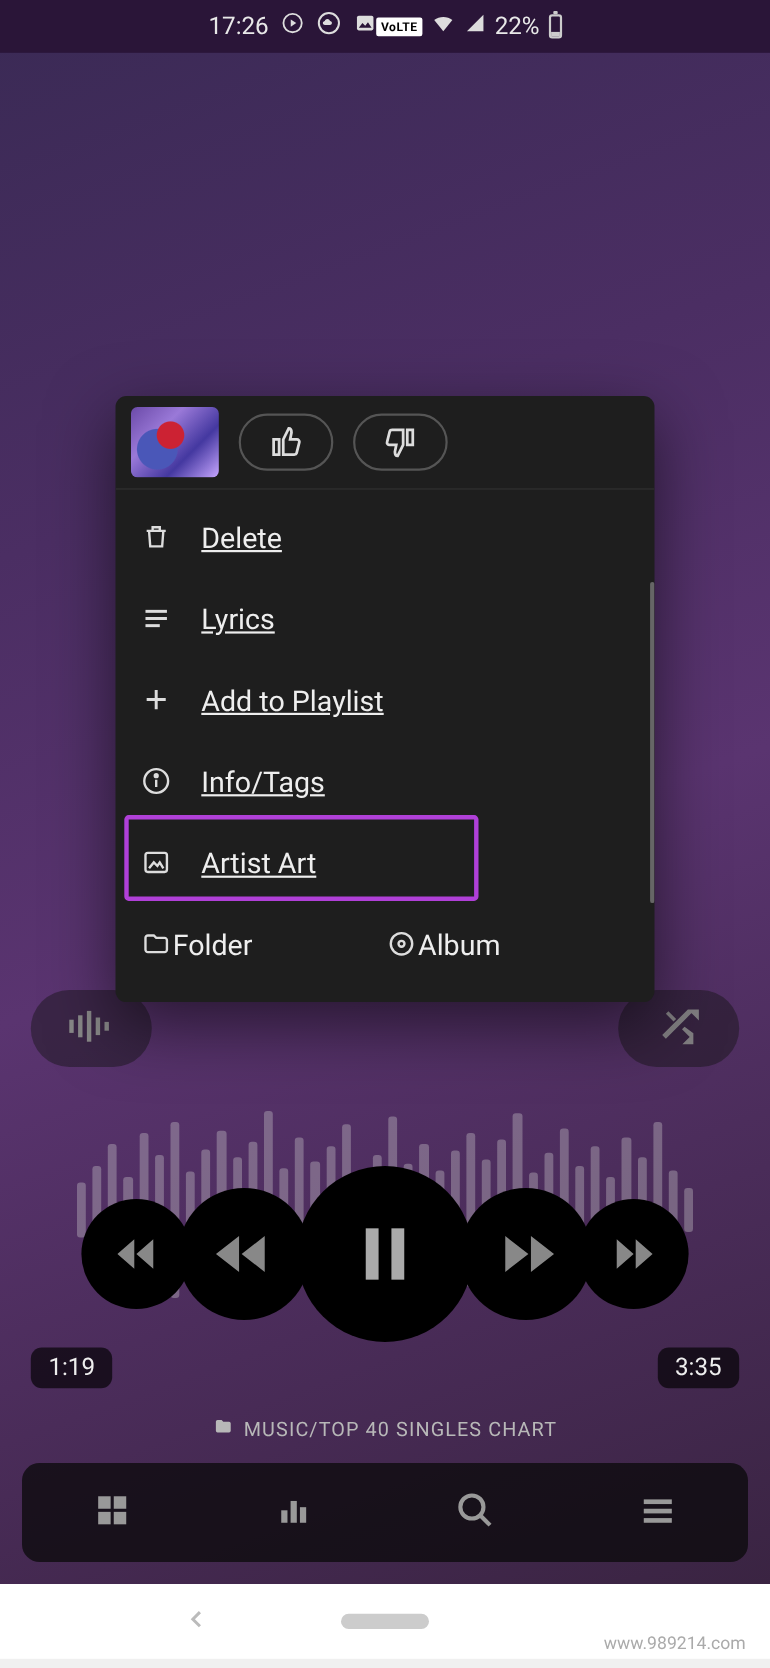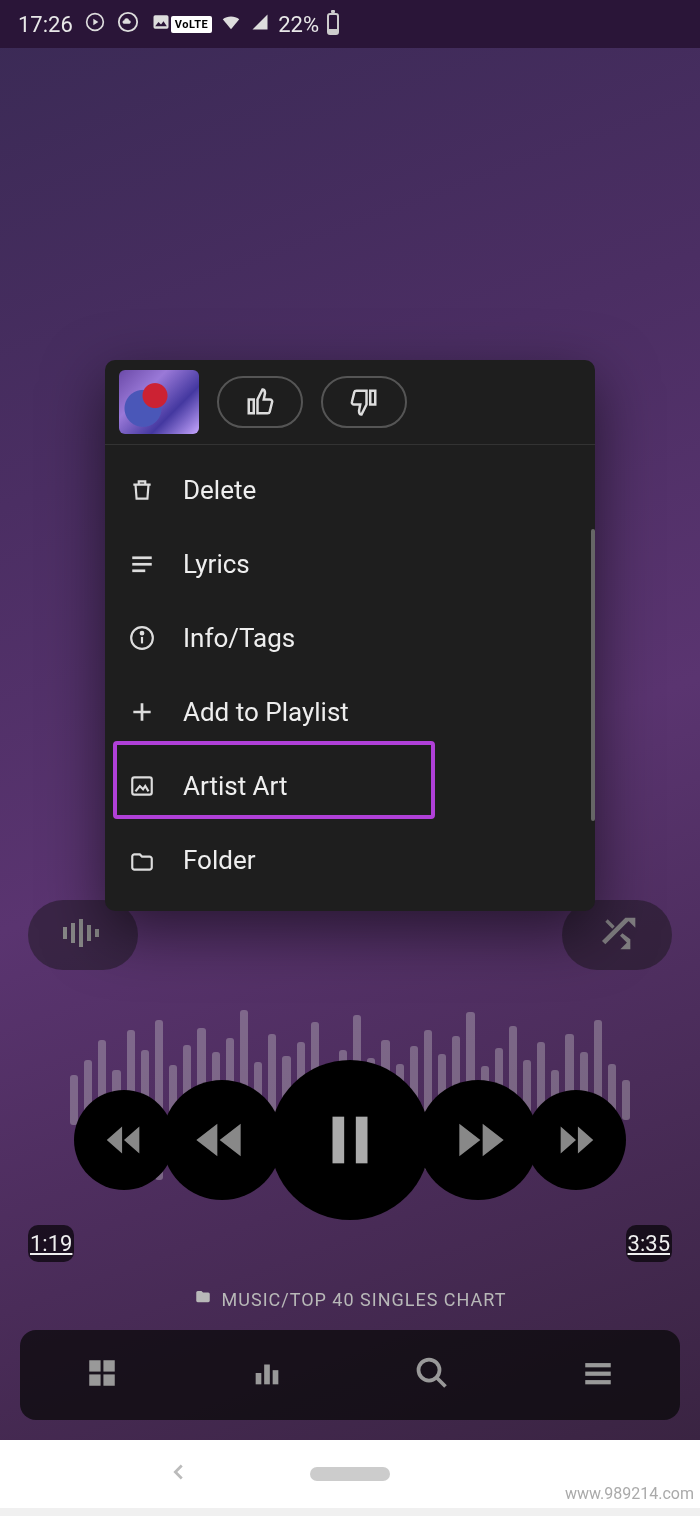--- a/index.html
+++ b/index.html
@@ -17,21 +17,21 @@
     height: 1440px;
     background: linear-gradient(160deg, #3a2a55 0%, #4b2e63 30%, #5a3470 55%, #3a2442 100%);
     overflow: hidden;
   }
   
   .status-bar {
     height: 48px;
     background: #2a1538;
     display: flex;
     align-items: center;
-    justify-content: flex-start;
+    justify-content: center;
     padding: 0 18px;
     color: #e8e8e8;
     font-size: 22px;
   }
   .status-left, .status-right { display: flex; align-items: center; gap: 12px; }
   .status-right { gap: 8px; }
   .volte-badge {
     background: #fff; color: #000; font-size: 11px; font-weight: 700;
     padding: 2px 4px; border-radius: 2px; letter-spacing: 0.5px;
   }
@@ -86,23 +86,22 @@
   .ctrl-med { width: 120px; height: 120px; }
   .ctrl-big { width: 160px; height: 160px; color:#aaa;}
   .ctrl-btn svg { fill: currentColor; }
   
   .time-pill {
     position:absolute;
     top: 1225px;
     background: rgba(0,0,0,0.65);
     color:#eee;
     font-size: 22px;
-    padding: 6px 2px;
+    padding: 6px 16px;
     border-radius: 10px;
-    text-decoration: underline;
   }
   .time-left { left: 28px; }
   .time-right { right: 28px; }
   
   .path-row {
     position:absolute;
     left:0; right:0;
     top: 1288px;
     display:flex; justify-content:center; align-items:center; gap:10px;
     color:#b8b8b8; font-size:18px; letter-spacing:1px;
@@ -144,29 +143,30 @@
   }
   .pill-btn {
     width: 86px; height: 52px;
     border: 2px solid #555;
     border-radius: 30px;
     display:flex; align-items:center; justify-content:center;
     color:#ddd;
   }
   .menu-list { padding: 8px 0 14px 0; position:relative; }
   .menu-item {
-    display:flex; align-items:center; gap:26px;
+    display:flex; gap:26px;
     padding: 22px 22px;
     font-size: 26px;
+    text-decoration: underline;
   }
   .menu-icon { width: 30px; display:flex; justify-content:center; color:#ddd; }
   .menu-row-two {
     display:flex; padding: 22px 22px; font-size:26px; align-items:center;
   }
-  .menu-row-two .half { display:flex; align-items:flex-end; gap:26px; flex:1;}
+  .menu-row-two .half { display:flex; align-items:flex-start; flex:1;}
   .highlight {
     position:absolute;
     border: 4px solid #b040d8;
     border-radius: 4px;
     pointer-events:none;
   }
   .scroll-ind {
     position:absolute; right:0; top:84px; bottom: 90px; width:4px;
     background:#666; border-radius:2px;
   }
@@ -175,21 +175,21 @@
     position:absolute;
     top: 1440px;
     left:0; right:0; height:68px;
     background:#fff;
     display:flex; align-items:center; justify-content:center; gap:120px;
     color:#bbb;
   }
   .nav-pill { width:80px; height:14px; border-radius:8px; background:#ccc;}
   .watermark {
     position:absolute;
-    right:6px; top:1484px;
+    right:22px; top:1484px;
     font-size:16px; color:#aaa;
   }
 </style>
 </head>
 <body>
 
 <div class="phone-screen">
 
   <div class="status-bar">
     <div class="status-left">
@@ -398,36 +398,36 @@
               <rect x="3" y="5" width="18" height="2.5"></rect>
               <rect x="3" y="11" width="18" height="2.5"></rect>
               <rect x="3" y="17" width="12" height="2.5"></rect>
             </svg>
         </span>
         <span>Lyrics</span>
       </div>
 
       <div class="menu-item">
         <span class="menu-icon">
+          <svg width="26" height="26" viewBox="0 0 24 24" fill="none" stroke="#ddd" stroke-width="2.5">
+              <path d="M12 4v16M4 12h16"></path>
+            </svg>
+        </span>
+        <span>Add to Playlist</span>
+      </div>
+
+      <div class="menu-item">
+        <span class="menu-icon">
           <svg width="26" height="26" viewBox="0 0 24 24" fill="none" stroke="#ddd" stroke-width="2">
               <circle cx="12" cy="12" r="10"></circle>
               <line x1="12" y1="11" x2="12" y2="17"></line>
               <circle cx="12" cy="7.5" r="1.2" fill="#ddd"></circle>
             </svg>
         </span>
         <span>Info/Tags</span>
-      </div>
-
-      <div class="menu-item">
-        <span class="menu-icon">
-          <svg width="26" height="26" viewBox="0 0 24 24" fill="none" stroke="#ddd" stroke-width="2.5">
-              <path d="M12 4v16M4 12h16"></path>
-            </svg>
-        </span>
-        <span>Add to Playlist</span>
       </div>
 
       <div class="menu-item">
         <span class="menu-icon">
           <svg width="26" height="26" viewBox="0 0 24 24" fill="none" stroke="#ddd" stroke-width="2">
               <rect x="3" y="4" width="18" height="16" rx="2"></rect>
               <path d="M6 17l4-5 3 3 2-3 3 5"></path>
             </svg>
         </span>
         <span>Artist Art</span>
@@ -436,20 +436,29 @@
 
       <div class="menu-row-two">
         <div class="half">
           <span class="menu-icon">
             <svg width="26" height="26" viewBox="0 0 24 24" fill="none" stroke="#ddd" stroke-width="2">
                 <path d="M3 7c0-1 1-2 2-2h5l2 2h7c1 0 2 1 2 2v8c0 1-1 2-2 2H5c-1 0-2-1-2-2V7z"></path>
               </svg>
           </span>
           <span>Folder</span>
         </div>
+        <div class="half">
+          <span class="menu-icon">
+            <svg width="26" height="26" viewBox="0 0 24 24" fill="none" stroke="#ddd" stroke-width="2">
+                <circle cx="12" cy="12" r="9"></circle>
+                <circle cx="12" cy="12" r="2.5"></circle>
+              </svg>
+          </span>
+          <span>Album</span>
+        </div>
       </div>
 
       <div class="highlight" style="left:8px; right:160px; top:296px; height:78px;"></div>
     </div>
   </div>
 
 </div>
 
 <div class="android-nav">
   <span>

